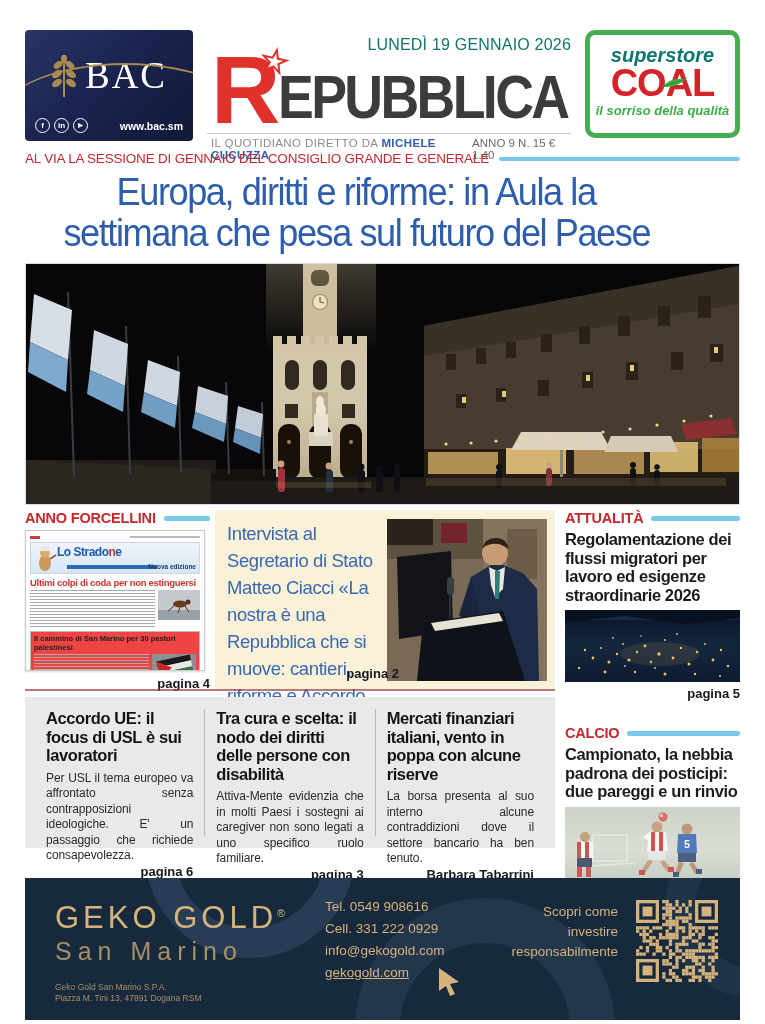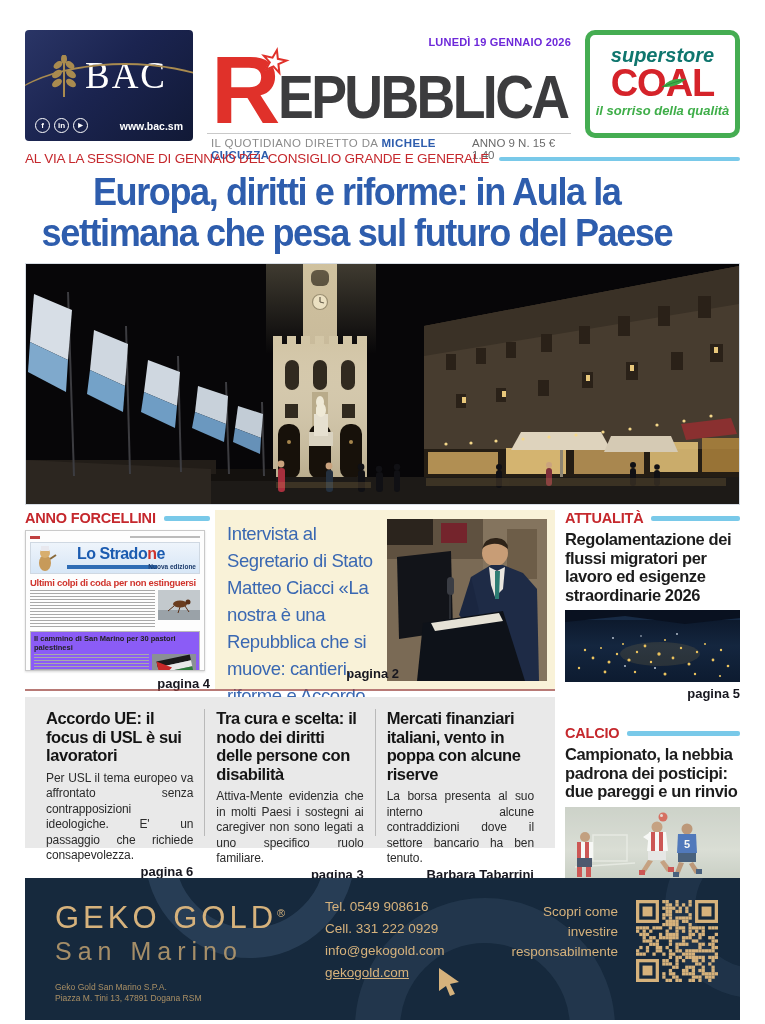--- a/index.html
+++ b/index.html
@@ -19,21 +19,21 @@
   }
   .bac-main { position:absolute; top:24px; left:0; right:0; display:flex; justify-content:center; align-items:center; gap:8px; }
   .bac-name { font-family:"Liberation Serif", serif; color:#fff; font-size:37px; letter-spacing:2px; }
   .bac-curve { position:absolute; bottom:18px; left:-30px; width:260px; height:60px; border-top:2px solid #a98b4f; border-radius:50%/100% 100% 0 0; }
   .bac-bottom { position:absolute; bottom:8px; left:10px; right:10px; display:flex; align-items:center; justify-content:space-between; }
   .soc { display:flex; gap:4px; }
   .soc .ic { width:15px; height:15px; border:1px solid #fff; border-radius:50%; color:#fff; font-size:8px; line-height:13px; text-align:center; font-weight:bold; }
   .bac-url { color:#fff; font-size:10.5px; font-weight:bold; }
 
   .masthead-center { flex:1; position:relative; padding:0 14px; }
-  .mast-date { position:absolute; top:6px; right:14px; font-size:11px; font-weight:bold; color:#6d28d9; letter-spacing:0.2px; }
+  .mast-date { position:absolute; top:6px; right:14px; font-size:16px; font-weight:normal; color:#0f766e; letter-spacing:0.2px; }
   .logo-line { position:absolute; top:24px; left:18px; display:flex; align-items:flex-end; height:72px; }
   .logo-r { position:relative; font-size:96px; line-height:72px; font-weight:bold; color:#e0312a; letter-spacing:-4px; }
   .logo-star { position:absolute; top:-8px; right:-8px; font-size:30px; line-height:30px; color:#ffffff; transform:rotate(12deg); -webkit-text-stroke:1px #e0312a; }
   .logo-name { display:inline-block; transform:scaleX(.88); transform-origin:left bottom; font-size:61px; line-height:58px; font-weight:bold; color:#3c3c3e; letter-spacing:-3px; margin-left:2px; }
   .logo-dot { font-size:61px; line-height:50px; font-weight:bold; color:#e0312a; margin-left:-2px; }
   .logo-sm { display:inline-block; transform:rotate(90deg) translate(-6px,2px); font-size:31px; font-weight:bold; color:#2e5dad; letter-spacing:-1px; }
   .mast-rule { position:absolute; top:103px; left:14px; right:14px; border-top:1px solid #c9c9c9; }
   .mast-sub { position:absolute; top:107px; left:18px; right:14px; display:flex; justify-content:space-between; font-size:11.5px; }
   .tagline { color:#8b8b8b; letter-spacing:0.4px; }
   .tagline b { color:#2e5dad; }
@@ -47,47 +47,47 @@
   .coal-name { position:relative; display:inline-block; font-size:38px; line-height:36px; font-weight:bold; color:#d5232a; letter-spacing:-1px; }
   .coal-leaf { position:absolute; top:10px; right:26px; }
   .coal-tag { font-size:13px; font-weight:bold; font-style:italic; color:#3fae49; margin-top:2px; }
 
   
   .kicker-row { position:absolute; top:151px; left:25px; width:715px; display:flex; align-items:center; }
   .kicker { color:#c5282d; font-weight:normal; font-size:13.5px; letter-spacing:-0.2px; white-space:nowrap; }
   .kicker-line { flex:1; height:4px; background:#79c9e9; margin-left:10px; border-radius:2px; }
 
   
-  .headline { position:absolute; top:172px; left:0; width:713px; text-align:center; color:#2e5dad; font-weight:bold; }
+  .headline { position:absolute; top:172px; left:0; width:713px; text-align:center; color:#2e5dad; font-weight:normal; }
   .headline .hl { display:inline-block; transform:scaleX(.95); font-size:38px; line-height:41px; letter-spacing:-1.5px; }
 
   
   .hero { position:absolute; top:263px; left:25px; width:715px; height:242px; border:1px solid #d7dde4; background:#000; }
 
   
   .sec-label-row { display:flex; align-items:center; margin-bottom:4px; }
   .sec-label { color:#c5282d; font-weight:bold; font-size:14.5px; letter-spacing:-0.2px; white-space:nowrap; }
   .sec-line { flex:1; height:5px; background:#79c9e9; margin-left:8px; border-radius:2px; }
   .page-ref { font-weight:bold; font-size:13px; color:#17171f; text-align:right; }
 
   .mid-left { position:absolute; top:510px; left:25px; width:185px; }
   .minipaper { margin-top:4px; width:180px; height:141px; background:#fdfdfd; border:1px solid #c9c9c9; box-shadow:0 1px 2px rgba(0,0,0,.15); padding:3px 4px; position:relative; overflow:hidden; }
   .mp-top { display:flex; justify-content:space-between; align-items:center; height:6px; margin-bottom:2px; }
   .mp-top .dot { width:10px; height:3px; background:#c04040; }
   .mp-top .bar { width:70px; height:2px; background:#bbb; }
   .mp-head { position:relative; height:32px; background:linear-gradient(#eef4fb,#d7e6f6); border:1px solid #cfd8e2; }
   .mp-mascot { position:absolute; left:2px; top:2px; }
-  .mp-title { position:absolute; left:46px; top:2px; font-size:16px; font-weight:bold; color:#1b5bb0; letter-spacing:-0.5px; }
+  .mp-title { position:absolute; left:26px; top:2px; font-size:12px; font-weight:bold; color:#1b5bb0; letter-spacing:-0.5px; }
   .mp-title .red-n { color:#d0342c; }
   .mp-subbar { position:absolute; left:36px; bottom:4px; width:90px; height:4px; background:#2e6cb5; }
   .mp-edition { position:absolute; right:3px; bottom:3px; font-size:6.5px; font-weight:bold; color:#1b3a6b; }
   .mp-h1 { margin-top:3px; font-size:9.5px; font-weight:bold; color:#d0342c; letter-spacing:-0.3px; }
   .mp-body { display:flex; gap:3px; margin-top:2px; }
   .fakelines { background:repeating-linear-gradient(to bottom,#a9a9a9 0 1px, transparent 1px 3px); }
-  .mp-art2 { margin-top:3px; border:1px solid #bbb; background:#8b5cf6; padding:2px 3px; }
+  .mp-art2 { margin-top:3px; border:1px solid #bbb; background:#ef4444; padding:2px 3px; }
   .mp-h2 { font-size:7.5px; font-weight:bold; color:#222; }
   .mp-art2-body { display:flex; gap:3px; margin-top:2px; }
 
   .interview {
     position:absolute; top:510px; left:215px; width:340px; height:179px;
     background:#f9f2d8; padding:10px 8px 8px 12px;
   }
   .interview-text { width:172px; font-size:18.5px; line-height:27px; color:#3a68b2; letter-spacing:-0.4px; }
   .interview-photo { position:absolute; top:9px; right:8px; width:160px; height:162px; }
   .interview .page-ref { position:absolute; left:12px; bottom:8px; width:172px; }

